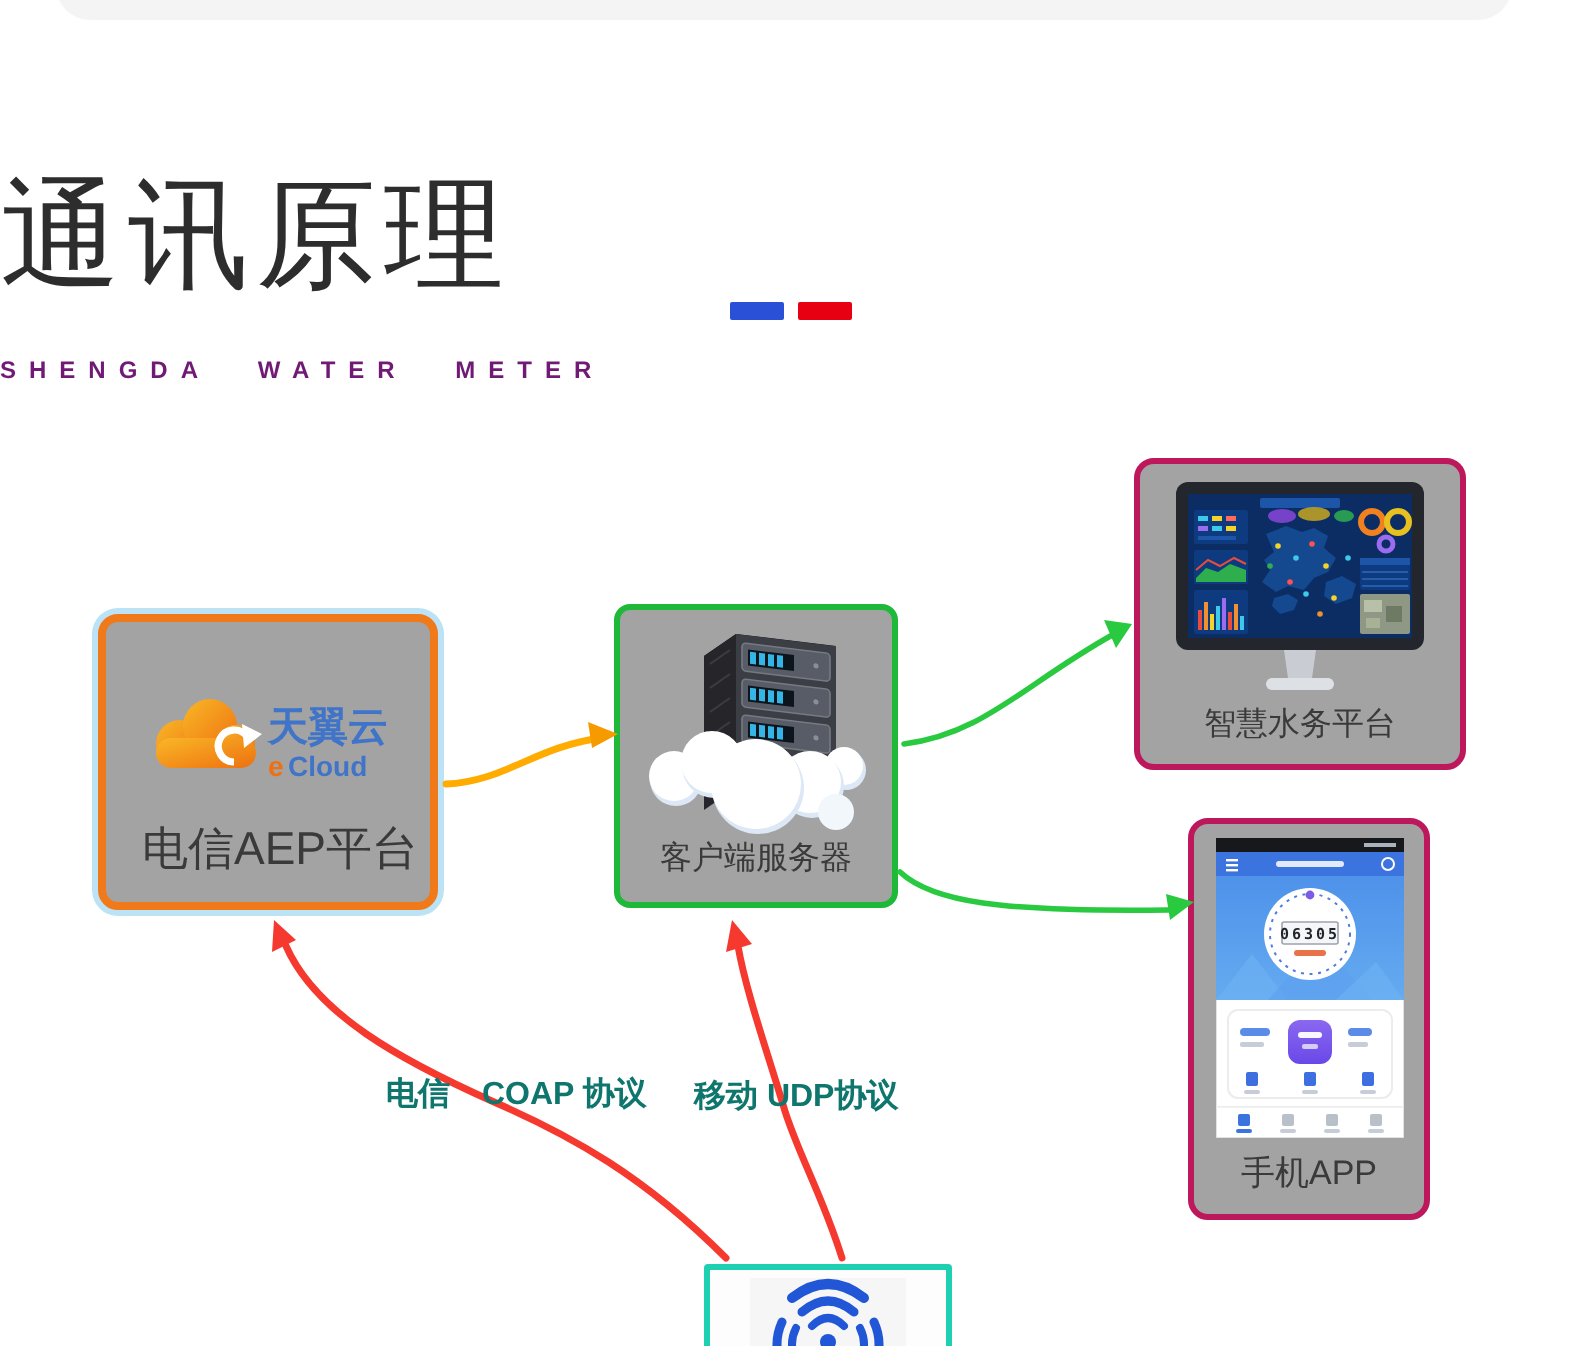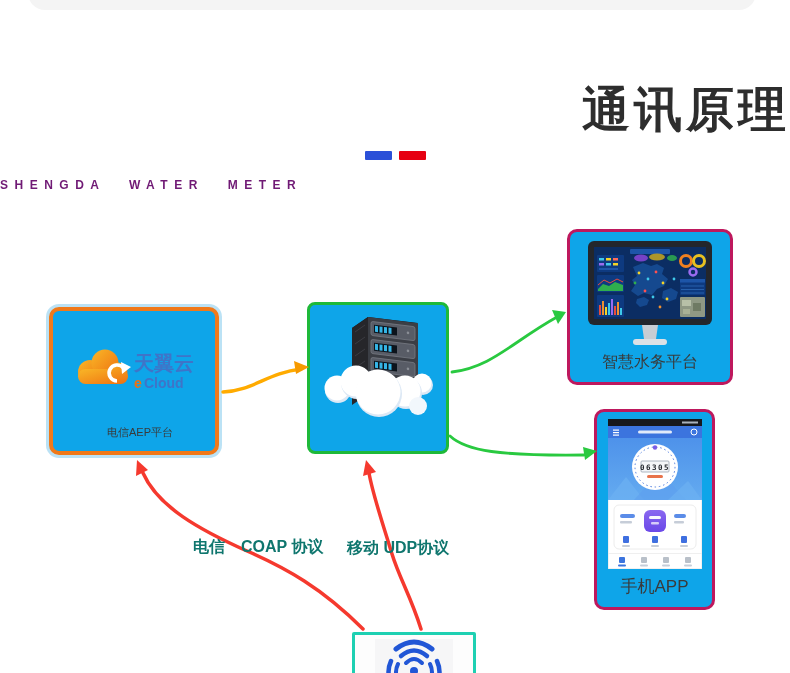--- a/index.html
+++ b/index.html
@@ -1,34 +1,34 @@
 <!DOCTYPE html>
 <html><head>
 <meta charset="utf-8">
 <style>
   html,body{margin:0;padding:0;background:#fff;}
   .page{position:relative;width:790px;height:673px;background:#ffffff;overflow:hidden;
         font-family:"Liberation Sans","DejaVu Sans",sans-serif;}
   .top-strip{position:absolute;left:28px;top:-24px;width:728px;height:34px;
         background:#f4f4f4;border-radius:18px;}
-  .title{position:absolute;left:0;right:0;top:78px;text-align:right;
-        font-size:48px;font-weight:bold;color:#2d2d2d;letter-spacing:4px;}
+  .title{position:absolute;left:0;right:0;top:78px;text-align:left;
+        font-size:60px;font-weight:normal;color:#2d2d2d;letter-spacing:4px;}
   .accent{position:absolute;left:0;right:0;top:151px;display:flex;justify-content:center;gap:7px;}
   .bar{width:27px;height:9px;border-radius:1px;display:inline-block;}
   .bar.blue{background:#2b50d8;}
   .bar.red{background:#e60012;}
   .subtitle{position:absolute;left:0;right:0;top:178px;text-align:left;
         font-size:12px;color:#701a75;letter-spacing:6.5px;word-spacing:14px;font-weight:bold;}
   .edges{position:absolute;left:0;top:0;z-index:3;pointer-events:none;}
-  .node{position:absolute;background:#0ea5e9;z-index:2;display:flex;flex-direction:column;align-items:center;}
+  .node{position:absolute;background:#a3a3a3;z-index:2;display:flex;flex-direction:column;align-items:center;}
   .node-label{position:absolute;left:0;right:0;text-align:center;color:#3a3a3a;}
   .aep{left:49px;top:307px;width:162px;height:140px;border:4px solid #f0791a;border-radius:10px;
         box-shadow:0 0 0 3px rgba(150,210,240,.65);}
   .aep svg{margin-top:32px;}
-  .aep .node-label{bottom:11px;font-size:11px;padding-left:12px;}
+  .aep .node-label{bottom:11px;font-size:23px;padding-left:12px;}
   .server{left:307px;top:302px;width:136px;height:146px;border:3px solid #1eb939;border-radius:8px;}
   .server svg{margin-top:5px;}
   .server .node-label{bottom:11px;font-size:16px;}
   .platform{left:567px;top:229px;width:160px;height:150px;border:3px solid #be185d;border-radius:10px;}
   .platform svg{margin-top:7px;}
   .platform .node-label{bottom:9px;font-size:16px;}
   .app{left:594px;top:409px;width:115px;height:195px;border:3px solid #be185d;border-radius:10px;}
   .app svg{margin-top:7px;}
   .app .node-label{bottom:9px;font-size:17px;}
   .device{left:352px;top:632px;width:118px;height:62px;border:3px solid #1ed0b2;border-radius:2px;
@@ -136,20 +136,21 @@
       <circle cx="39" cy="73" r="16" fill="#dce8f5"></circle>
         <circle cx="38" cy="71" r="15.5" fill="#ffffff"></circle>
       <circle cx="105" cy="75" r="10" fill="#dce8f5"></circle>
         <circle cx="104" cy="73" r="9.5" fill="#ffffff"></circle>
       <circle cx="88" cy="83" r="16" fill="#dce8f5"></circle>
         <circle cx="87" cy="81" r="15.5" fill="#ffffff"></circle>
       <circle cx="61" cy="84" r="23" fill="#dce8f5"></circle>
         <circle cx="60" cy="82" r="22.5" fill="#ffffff"></circle>
       <circle cx="100" cy="96" r="9" fill="#f2f7fc"></circle>
     </svg>
+    <div class="node-label">客户端服务器</div>
   </div>
 
   <div class="node platform">
     <svg width="150" height="110" viewBox="0 0 150 110">
       <rect x="13" y="2" width="124" height="84" rx="6" fill="#23262c"></rect>
       <rect x="19" y="8" width="112" height="72" fill="#0b2d63"></rect>
       <rect x="55" y="10" width="40" height="5" rx="1" fill="#1d55a8"></rect>
       <rect x="22" y="16" width="27" height="17" rx="1" fill="#0e3a80"></rect>
       <rect x="24" y="19" width="5" height="2.5" fill="#3ec9ea"></rect>
         <rect x="31" y="19" width="5" height="2.5" fill="#f5d327"></rect>

